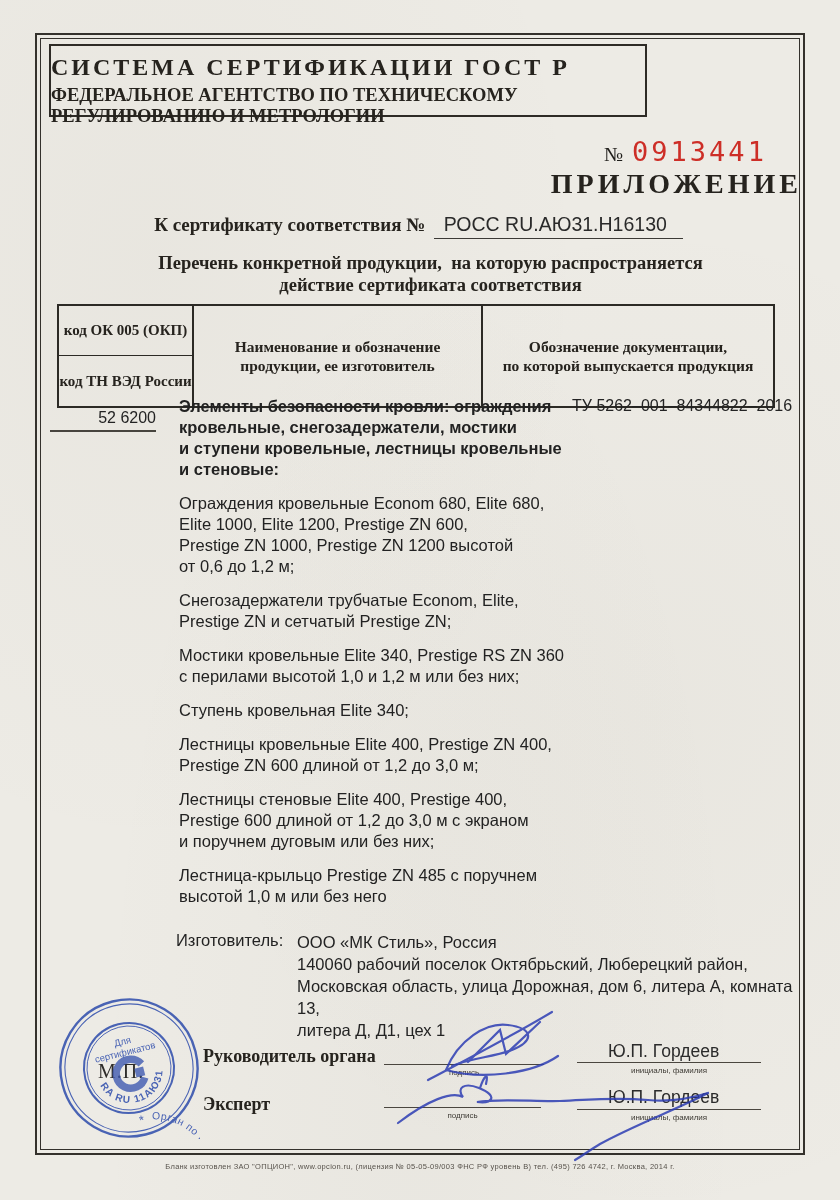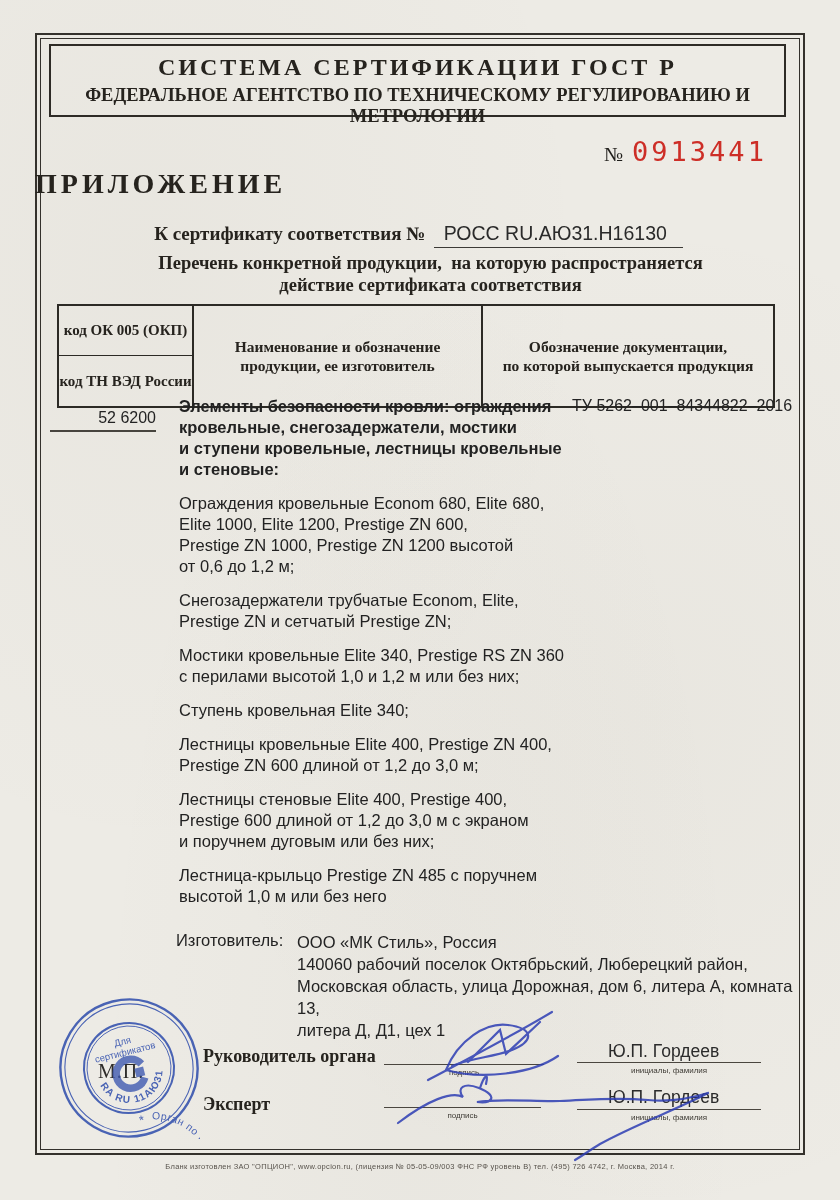--- a/index.html
+++ b/index.html
@@ -11,31 +11,31 @@
       radial-gradient(ellipse at 18% 22%, rgba(120,110,90,.04), transparent 45%),
       radial-gradient(ellipse at 78% 60%, rgba(120,110,90,.035), transparent 50%),
       radial-gradient(ellipse at 50% 90%, rgba(100,95,80,.03), transparent 55%);
     font-family:"Liberation Sans",sans-serif;
     overflow:hidden;
     color:#232323;
   }
   .frame-outer{position:absolute;left:35px;top:33px;width:766px;height:1118px;border:2.5px solid #34312c;}
   .frame-inner{position:absolute;inset:3px;border:1.5px solid #34312c;}
   .header-box{
-    position:absolute;left:49px;top:44px;width:737px;height:73px;
-    border:2px solid #2e2b26;box-sizing:border-box;text-align:center;color:#26231e;
+    position:absolute;left:49px;top:44px;width:598px;height:73px;
+    border:2px solid #2e2b26;box-sizing:border-box;color:#26231e;
   }
   .hdr1{margin-top:8px;font:bold 24px "Liberation Serif",serif;letter-spacing:3px;}
   .hdr2{margin-top:4px;font:bold 18.5px "Liberation Serif",serif;letter-spacing:0px;}
   .doc-number{position:absolute;left:604px;top:136px;display:flex;align-items:baseline;gap:9px;}
   .doc-number .nm{font:20px "Liberation Serif",serif;color:#1f1d1a;}
   .doc-number .digits{font:27px "DejaVu Sans Mono",monospace;color:var(--number-red,#cd2e27);letter-spacing:3px;}
-  .title{position:absolute;left:35px;top:168px;width:767px;text-align:left;
+  .title{position:absolute;left:35px;top:168px;width:767px;text-align:right;
     font:bold 28px "Liberation Serif",serif;letter-spacing:4px;color:#26231e;}
-  .cert-line{position:absolute;left:35px;top:222px;width:767px;text-align:center;color:#26231e;}
+  .cert-line{position:absolute;left:35px;top:213px;width:767px;text-align:center;color:#26231e;}
   .cert-line .lbl{font:bold 19px "Liberation Serif",serif;}
   .cert-line .val{font:19.5px "Liberation Sans",sans-serif;color:#2a2a2a;
     border-bottom:1.5px solid #3c3a36;padding:0 16px 3px 10px;margin-left:4px;}
   .subtitle{position:absolute;left:35px;top:252px;width:767px;text-align:center;
     font:bold 18.5px/22px "Liberation Serif",serif;color:#26231e;white-space:pre-wrap;padding-left:12px;}
   .tbl{position:absolute;left:57px;top:304px;width:718px;height:104px;box-sizing:border-box;
     border:2px solid #2c2a25;display:grid;grid-template-columns:135px 1fr 290px;}
   .tbl .c1{border-right:2px solid #2c2a25;display:grid;grid-template-rows:1fr 1fr;}
   .tbl .c1 > div{display:flex;align-items:center;justify-content:center;
     font:bold 15px "Liberation Serif",serif;color:#26231e;}

